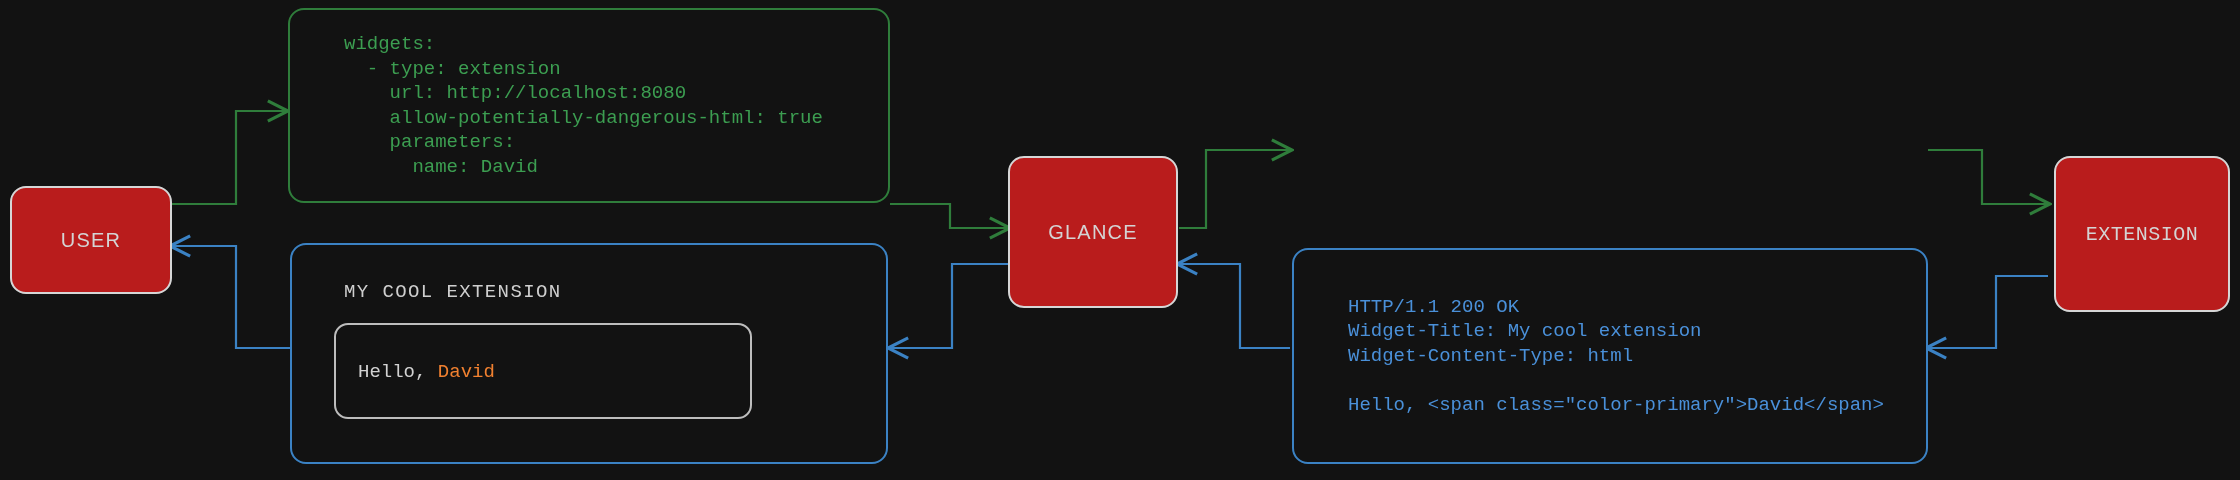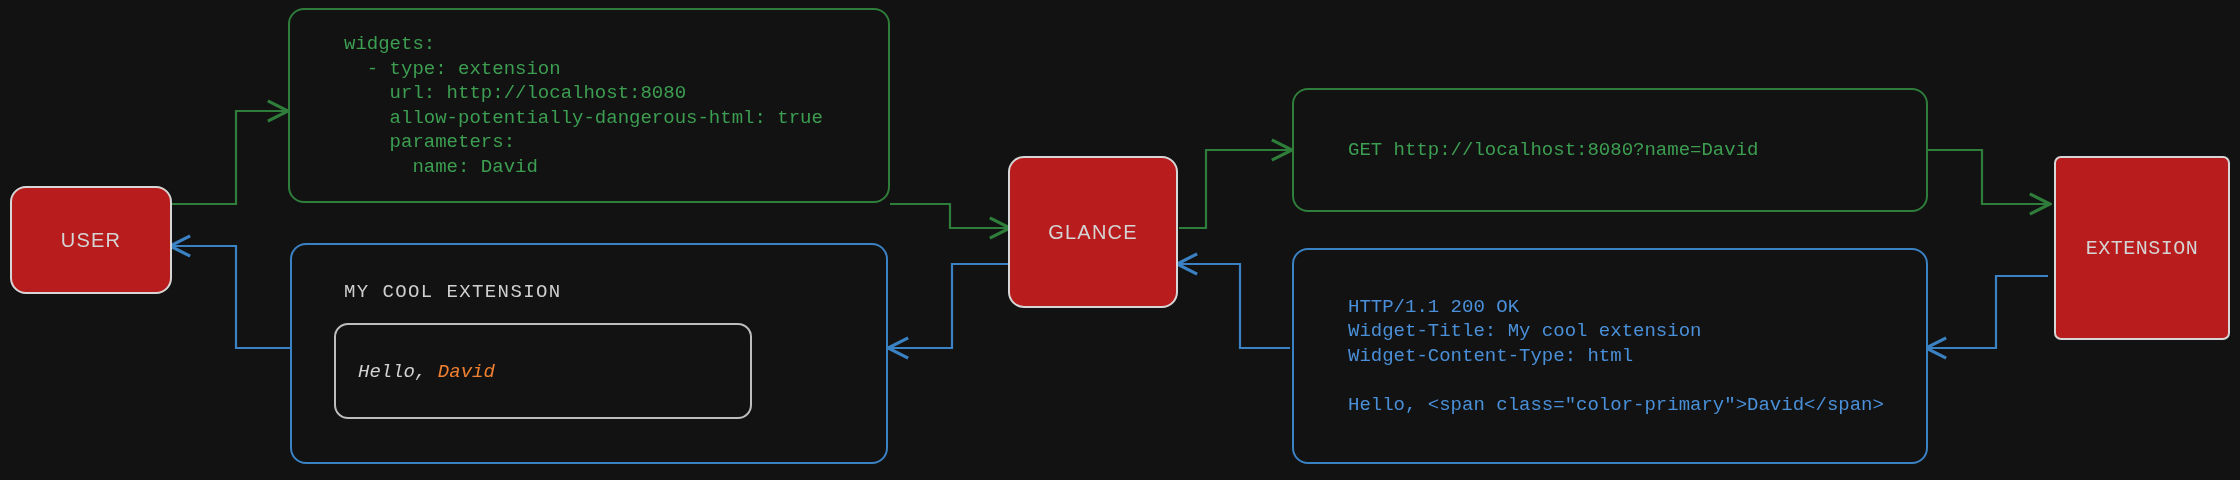--- a/index.html
+++ b/index.html
@@ -95,21 +95,20 @@
     border-radius:14px;
     background:#121212;
   }
   .widget-body .line{
     position:absolute;
     left:22px;top:36px;
     font-family:"Liberation Mono","DejaVu Sans Mono",monospace;
     font-size:19px;
     color:#d2d2d2;
     white-space:nowrap;
-    font-style:italic;
   }
   .accent{color:#f08030;}
 </style>
 </head>
 <body>
 
 <div id="stage">
 
   <svg id="wires" viewBox="0 0 2240 480">
     <defs>
@@ -145,36 +144,33 @@
   </svg>
 
   <div class="node" style="left:10px;top:186px;width:162px;height:108px;">
     <span class="label">USER</span>
   </div>
 
   <div class="node" style="left:1008px;top:156px;width:170px;height:152px;">
     <span class="label">GLANCE</span>
   </div>
 
-  <div class="node mono" style="left:2054px;top:156px;width:176px;height:184px;border-radius:7px;">
+  <div class="node mono" style="left:2054px;top:156px;width:176px;height:156px;">
     <span class="label">EXTENSION</span>
   </div>
 
   <div class="panel" style="left:288px;top:8px;width:602px;height:195px;">
     <pre>widgets:
   - type: extension
     url: http://localhost:8080
     allow-potentially-dangerous-html: true
     parameters:
       name: David</pre>
   </div>
 
-  <div class="panel" style="left:1292px;top:88px;width:636px;height:124px;">
-    <pre>GET http://localhost:8080?name=David</pre>
-  </div>
 
   <div class="panel blue" style="left:1292px;top:248px;width:636px;height:216px;">
     <pre>HTTP/1.1 200 OK
 Widget-Title: My cool extension
 Widget-Content-Type: html
 
 Hello, &lt;span class="color-primary"&gt;David&lt;/span&gt;</pre>
   </div>
 
   <div class="widget" style="left:290px;top:243px;width:598px;height:221px;">

